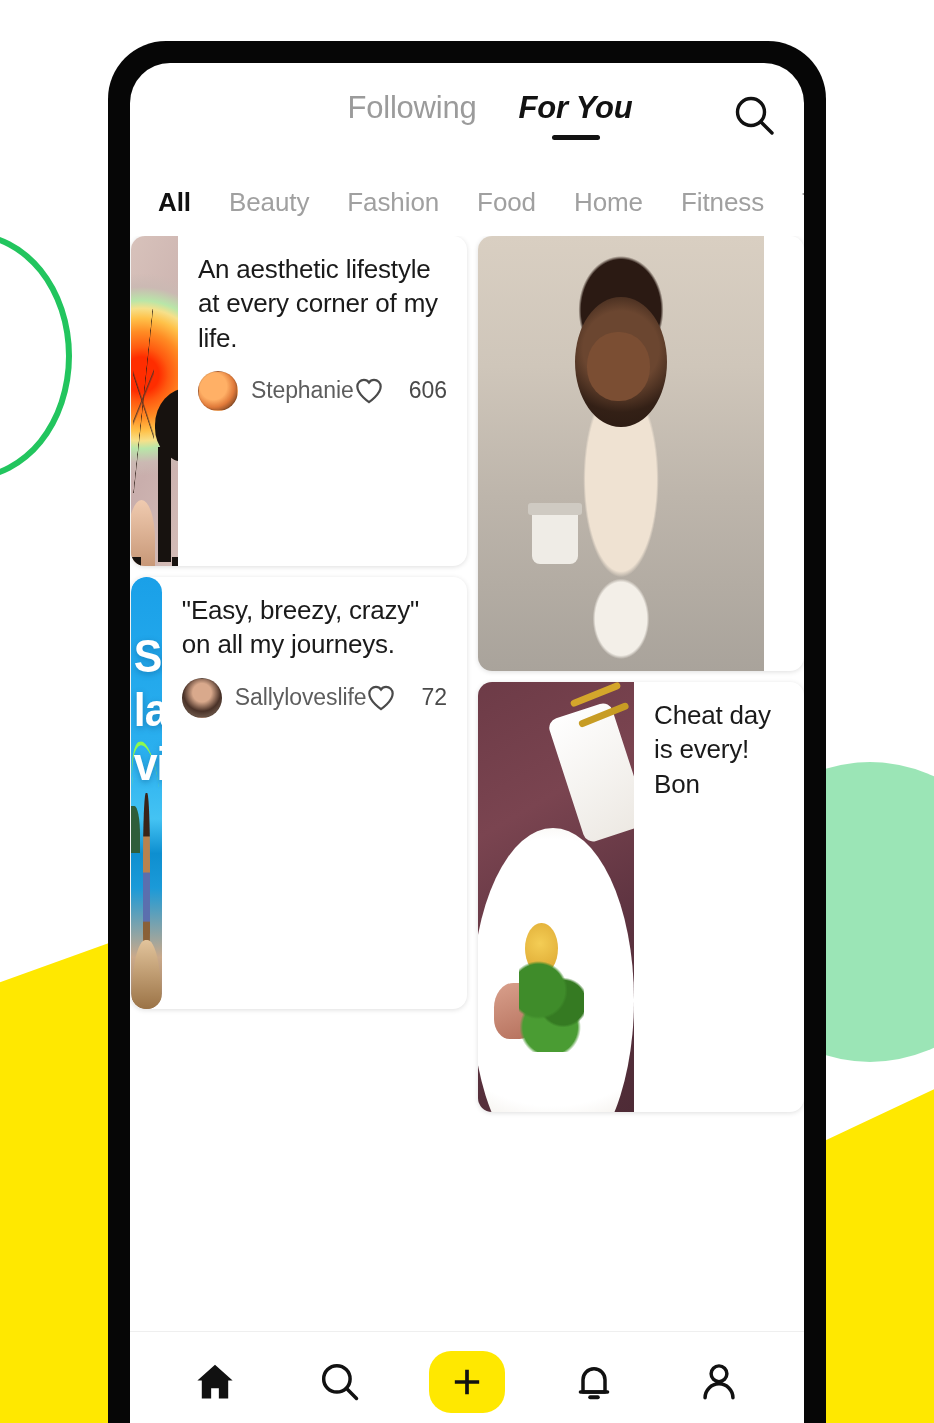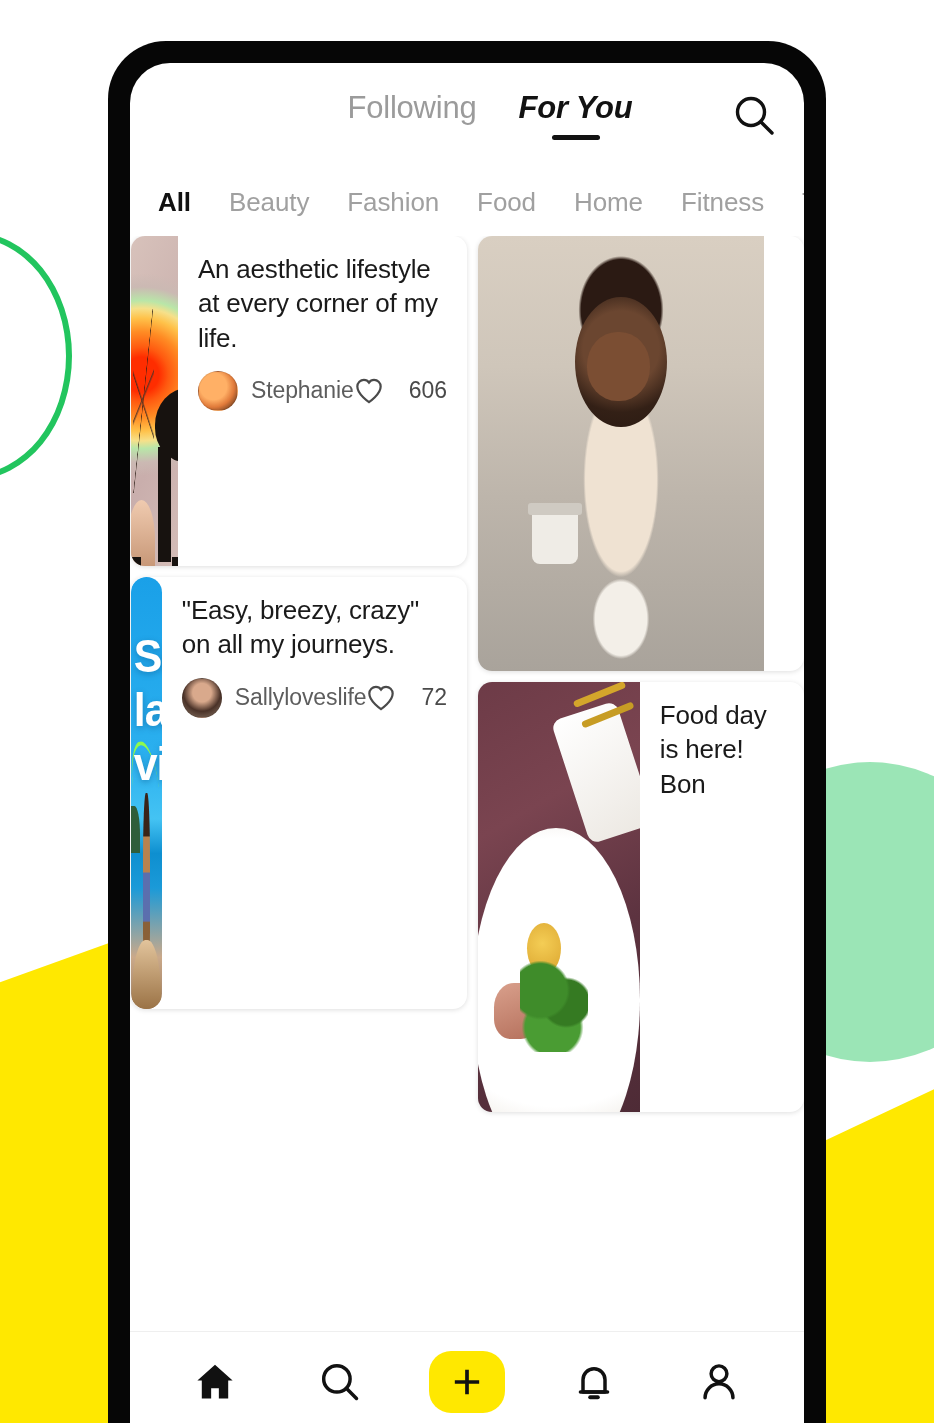--- a/index.html
+++ b/index.html
@@ -461,21 +461,21 @@
         <div class="card">
           <div class="card-img art-food">
             <div class="napkin"></div>
             <div class="cutlery"></div>
             <div class="plate"></div>
             <div class="potato"></div>
             <div class="meat"></div>
             <div class="greens"></div>
           </div>
           <div class="card-body">
-            <div class="card-title">Food day is here! Bon</div>
+            <div class="card-title">Cheat day is every! Bon</div>
           </div>
         </div>
 
       </div>
     </div>
 
     <div class="bottom-nav">
 
       <div class="nav-item">
         <svg width="44" height="44" viewBox="0 0 24 24">

